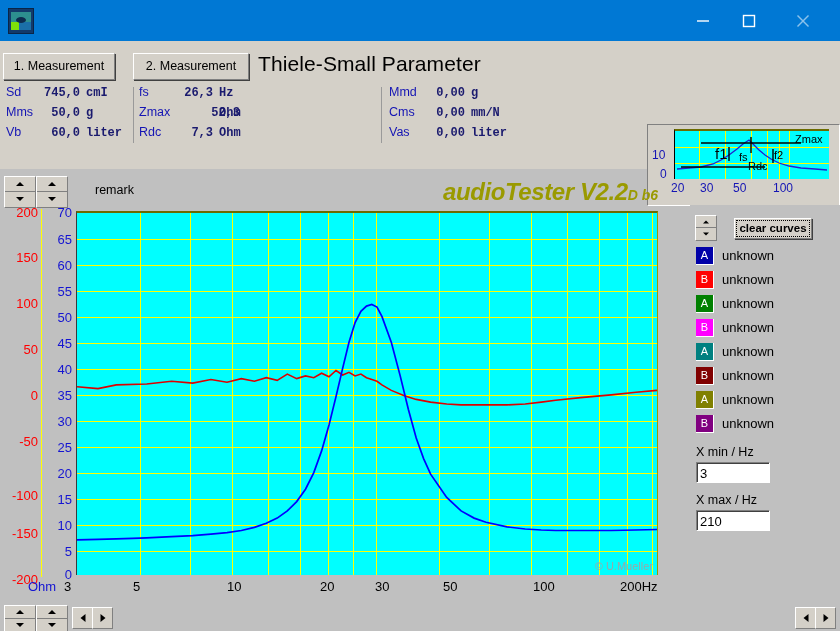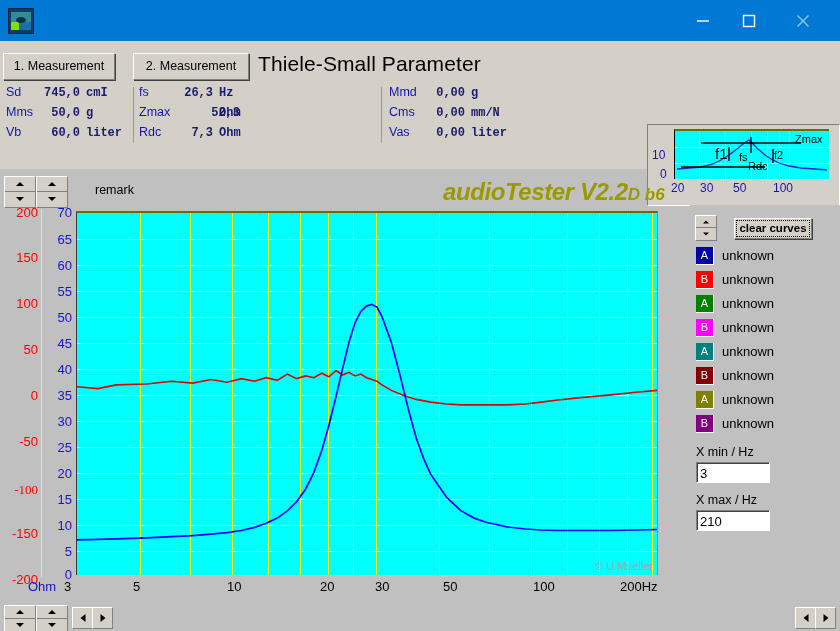--- a/index.html
+++ b/index.html
@@ -67,21 +67,21 @@
     content:"";position:absolute;left:50%;top:50%;transform:translate(-50%,-50%);
     border-left:4px solid transparent;border-right:4px solid transparent;
   }
   .spin .up::after{border-bottom:4px solid #000;}
   .spin .dn::after{border-top:4px solid #000;}
   .spin .sep{height:1px;background:#808080;}
 
   .remark{position:absolute;left:95px;top:183px;font-size:12.5px;color:#000;}
   .logo{position:absolute;left:443px;top:178px;font-size:24px;font-style:italic;
     font-weight:bold;color:#9a9a00;letter-spacing:-.4px;font-family:"Liberation Sans",sans-serif;}
-  .logo .sub{font-size:17px;font-style:italic;font-weight:bold;letter-spacing:0;}
+  .logo .sub{font-size:14px;font-style:italic;font-weight:bold;letter-spacing:0;}
 
   
   .chartwrap{position:absolute;left:0;top:205px;width:690px;height:398px;}
   .axisL{position:absolute;left:0;top:0;width:40px;height:372px;}
   .axisL .t{position:absolute;right:2px;color:#f00;font-size:13px;text-align:right;
      font-family:"Liberation Sans",sans-serif;}
   .yline{position:absolute;left:41px;top:4px;width:1px;height:368px;background:#ffff00;}
   .axisB2{position:absolute;left:42px;top:0;width:32px;height:372px;}
   .axisB2 .t{position:absolute;right:2px;color:#1414d2;font-size:13px;text-align:right;
      font-family:"Liberation Sans",sans-serif;}
@@ -278,21 +278,21 @@
 
   <div class="chartwrap">
 
     <div class="axisL">
       <div class="t" style="top:0px;">200</div>
       <div class="t" style="top:45px;">150</div>
       <div class="t" style="top:91px;">100</div>
       <div class="t" style="top:137px;">50</div>
       <div class="t" style="top:183px;">0</div>
       <div class="t" style="top:229px;">-50</div>
-      <div class="t" style="top:277px;font-family:Liberation Serif, serif;">-100</div>
+      <div class="t" style="top:283px;">-100</div>
       <div class="t" style="top:321px;">-150</div>
       <div class="t" style="top:367px;">-200</div>
     </div>
     <div class="yline"></div>
 
     <div class="axisB2">
       <div class="t" style="top:0;">70</div>
       <div class="t" style="top:27px;">65</div>
       <div class="t" style="top:53px;">60</div>
       <div class="t" style="top:79px;">55</div>

